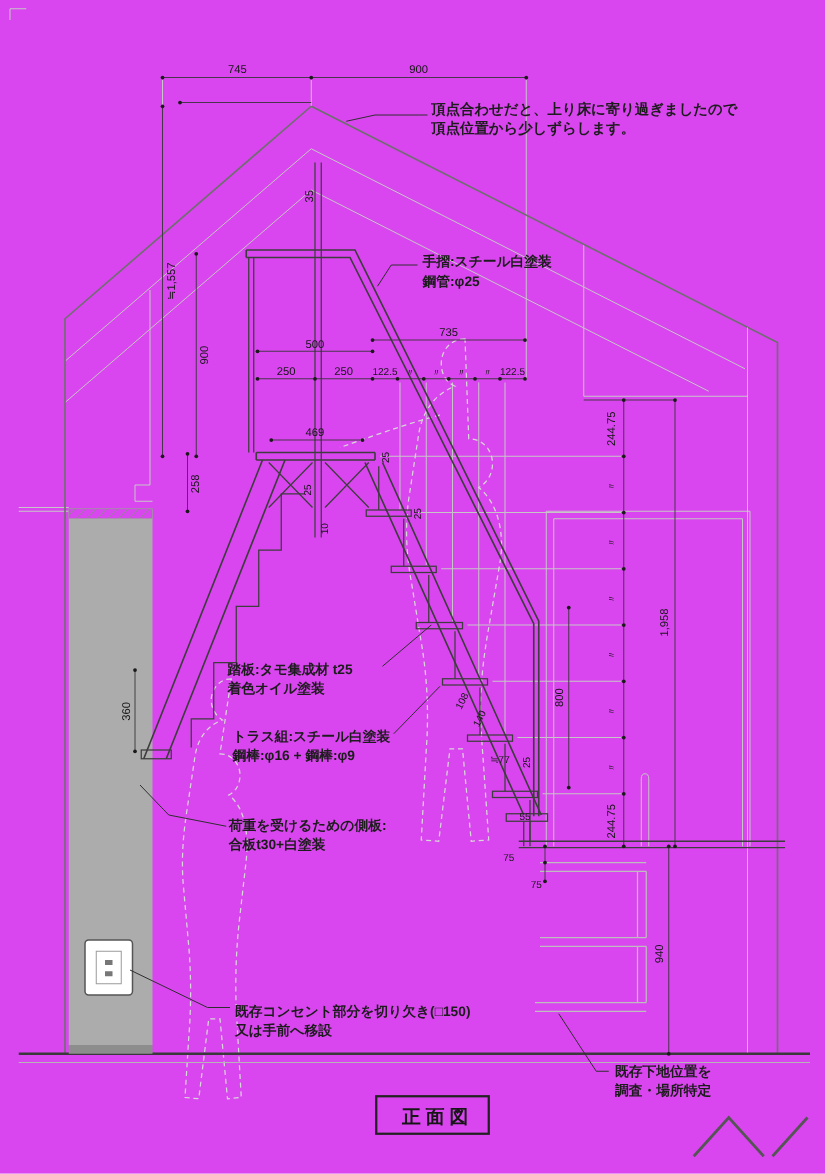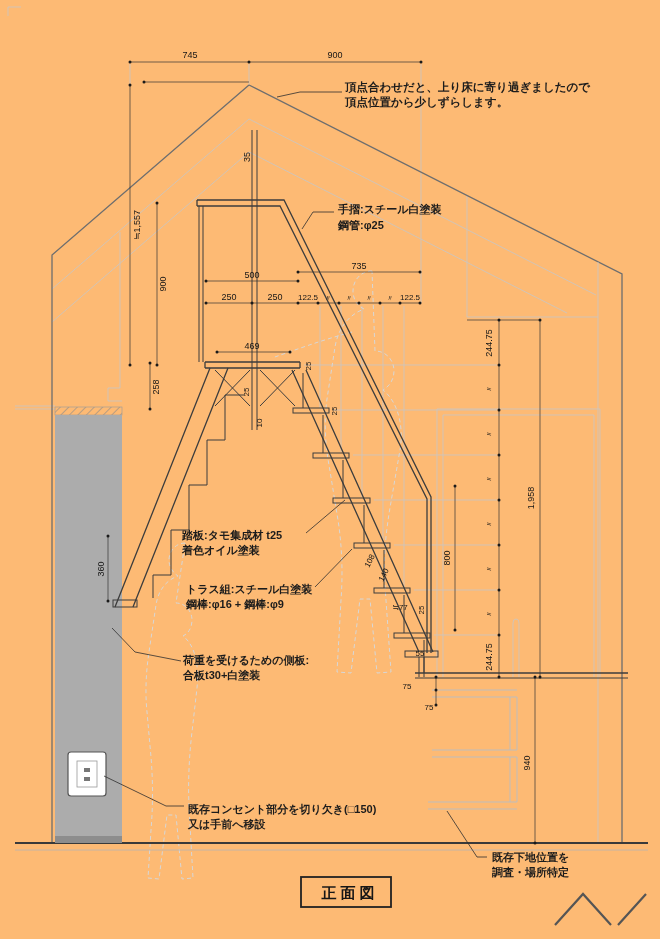--- a/index.html
+++ b/index.html
@@ -1,16 +1,16 @@
 <!DOCTYPE html>
 <html><head>
 <meta charset="utf-8">
 <style>
   html,body{margin:0;padding:0;background:#ffffff;}
-  .sheet{position:relative;width:660px;height:939px;background:#fdba74;overflow:hidden;}
+  .sheet{position:relative;width:660px;height:939px;background:#d946ef;overflow:hidden;}
   svg{position:absolute;left:0;top:0;}
   text{font-family:"Liberation Sans","DejaVu Sans",sans-serif;fill:#161616;}
   .dim{font-size:9px;}
   .dims{font-size:8px;}
   .jp{font-size:11px;font-weight:bold;fill:#1c1c1c;}
   .note{font-size:11.5px;font-weight:bold;fill:#1c1c1c;}
   .vtitle{font-size:15px;font-weight:bold;letter-spacing:4px;}
   .thin{stroke:#333333;stroke-width:0.7;fill:none;}
   .lite{stroke:#c6c6c6;stroke-width:0.8;fill:none;}
   .house{stroke:#6e6e6e;stroke-width:1.3;fill:none;}

